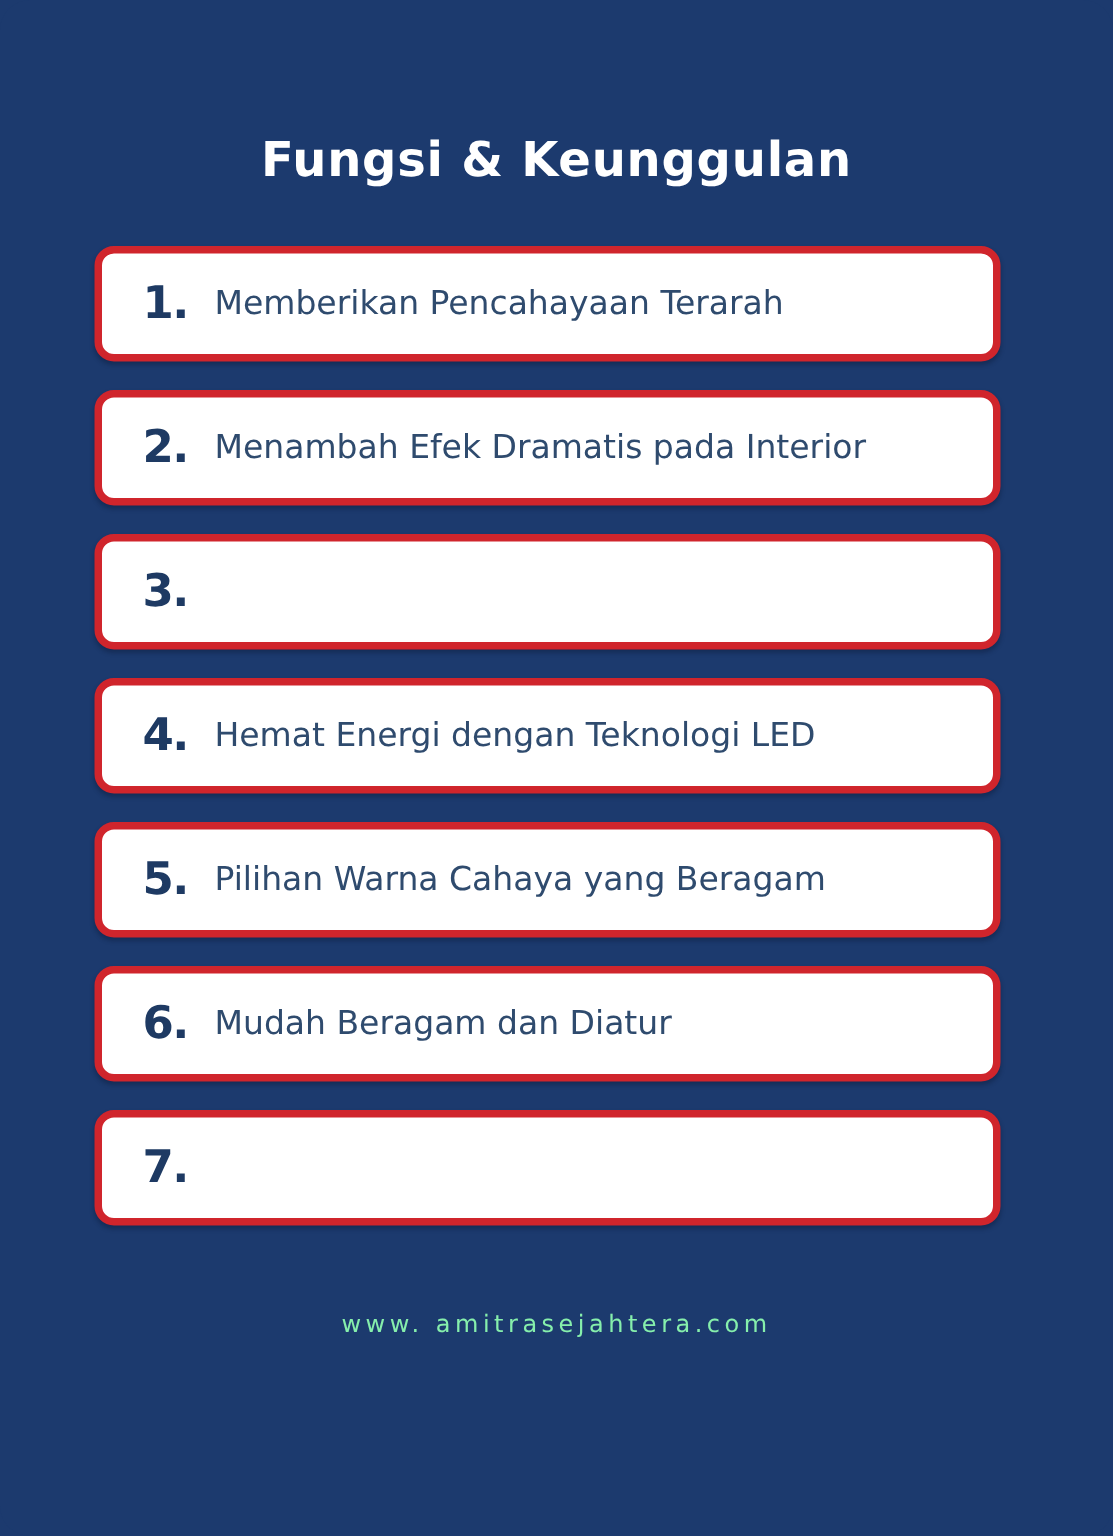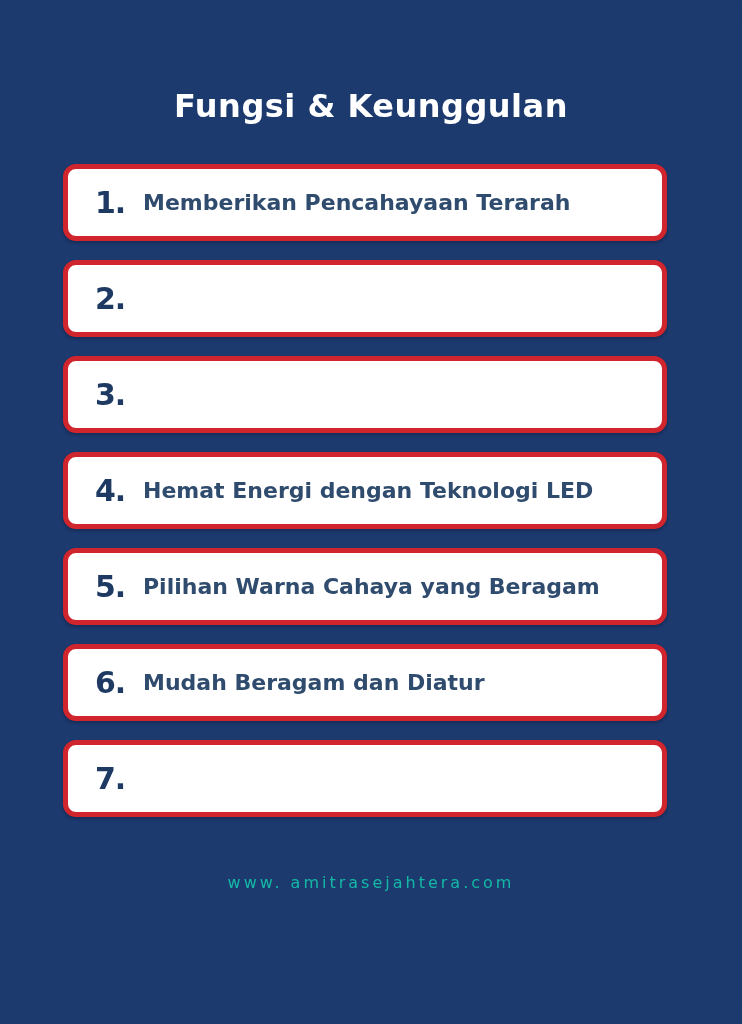--- a/index.html
+++ b/index.html
@@ -55,26 +55,25 @@
     font-weight: 700;
     font-size: 30px;
     line-height: 1;
     letter-spacing: -1px;
   }
   .card-text {
     color: #2F4B6E;
     font-size: 22px;
     margin-left: 6px;
     white-space: nowrap;
-    font-weight: bold;
   }
   .footer {
     margin-top: 56px;
     text-align: center;
-    color: #14b8a6;
+    color: #86efac;
     font-size: 16px;
     letter-spacing: 3px;
   }
 </style>
 </head>
 <body>
 
 <div class="poster">
 
   <div class="title">
@@ -83,20 +82,21 @@
 
   <div class="cards">
 
     <div class="card">
       <span class="card-number">1.</span>
       <span class="card-text">Memberikan Pencahayaan Terarah</span>
     </div>
 
     <div class="card">
       <span class="card-number">2.</span>
+      <span class="card-text">Menambah Efek Dramatis pada Interior</span>
     </div>
 
     <div class="card">
       <span class="card-number">3.</span>
     </div>
 
     <div class="card">
       <span class="card-number">4.</span>
       <span class="card-text">Hemat Energi dengan Teknologi LED</span>
     </div>

